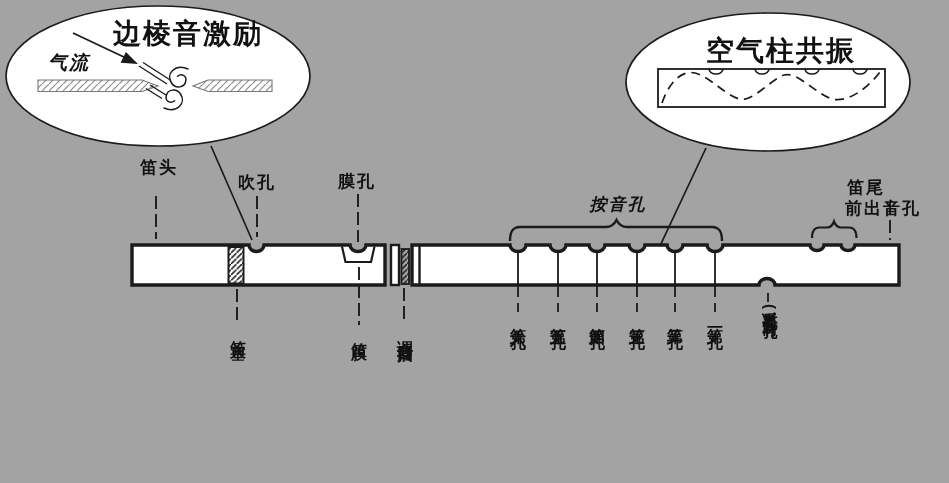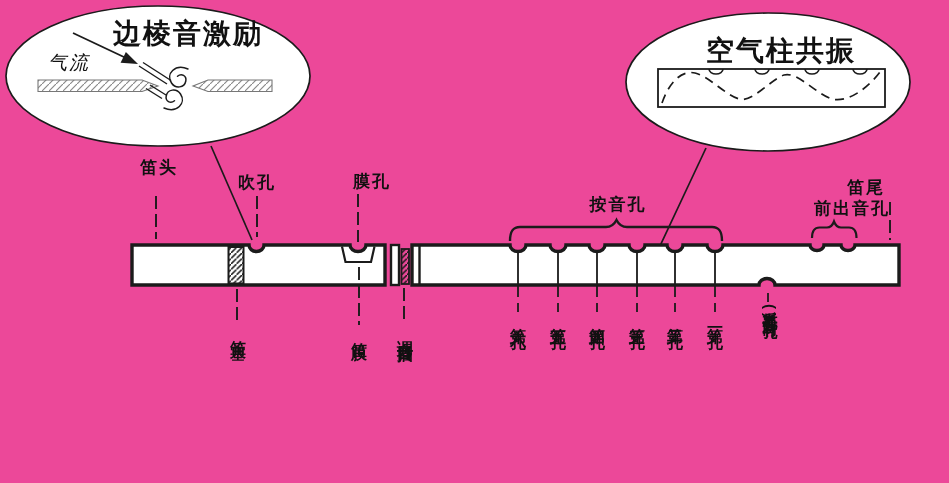--- a/index.html
+++ b/index.html
@@ -1,24 +1,24 @@
 <!DOCTYPE html>
 <html><head>
 <meta charset="utf-8">
 <style>
   html,body{margin:0;padding:0;background:#fff;}
   #canvas{
-    position:relative;width:949px;height:483px;background:#ec4899;overflow:hidden;
+    position:relative;width:949px;height:483px;background:#a3a3a3;overflow:hidden;
     font-family:"Liberation Sans",sans-serif;color:#111;
   }
   #artwork{position:absolute;left:0;top:0;}
   .lbl{position:absolute;font-weight:bold;white-space:nowrap;color:#111;}
   .title{font-size:28px;letter-spacing:2px;}
   .toplbl{font-size:17px;letter-spacing:2px;transform:translateX(-50%);}
-  .airflow{font-size:19px;font-style:italic;font-weight:400;letter-spacing:2px;}
+  .airflow{font-size:19px;font-style:italic;font-weight:700;letter-spacing:2px;}
   .vlabel{
     position:absolute;font-weight:bold;font-size:16px;letter-spacing:3px;color:#111;
     writing-mode:vertical-rl;text-orientation:mixed;transform:translateX(-50%);
     line-height:22px;white-space:nowrap;
   }
   .vlabel.long{font-size:15px;letter-spacing:1px;}
 </style>
 </head>
 <body>
 
@@ -107,23 +107,23 @@
     </g>
     <line x1="768" y1="293" x2="768" y2="302" stroke="#1b1b1b" stroke-width="1.8"></line>
   </svg>
 
   <div class="lbl title" style="left:113px;top:15px;">边棱音激励</div>
   <div class="lbl airflow" style="left:48px;top:50px;">气流</div>
   <div class="lbl title" style="left:706px;top:32px;">空气柱共振</div>
 
   <div class="lbl toplbl" style="left:159px;top:156px;">笛头</div>
   <div class="lbl toplbl" style="left:257px;top:171px;">吹孔</div>
-  <div class="lbl toplbl" style="left:357px;top:170px;margin-left:15px;">膜孔</div>
-  <div class="lbl toplbl" style="left:618px;top:193px;">按音孔</div>
-  <div class="lbl toplbl" style="left:852px;top:197px;">前出音孔</div>
+  <div class="lbl toplbl" style="left:357px;top:170px;">膜孔</div>
+  <div class="lbl toplbl" style="left:618px;top:193px;font-style:italic;">按音孔</div>
+  <div class="lbl toplbl" style="left:883px;top:197px;">前出音孔</div>
   <div class="lbl toplbl" style="left:866px;top:176px;">笛尾</div>
 
   <div class="vlabel" style="left:238px;top:327px;">笛塞</div>
   <div class="vlabel" style="left:359px;top:329px;">笛膜</div>
   <div class="vlabel" style="left:405px;top:327px;">调音插口</div>
 
   <div class="vlabel" style="left:518px;top:315px;">第六孔</div>
   <div class="vlabel" style="left:558px;top:315px;">第五孔</div>
   <div class="vlabel" style="left:597px;top:315px;">第四孔</div>
   <div class="vlabel" style="left:637px;top:315px;">第三孔</div>

